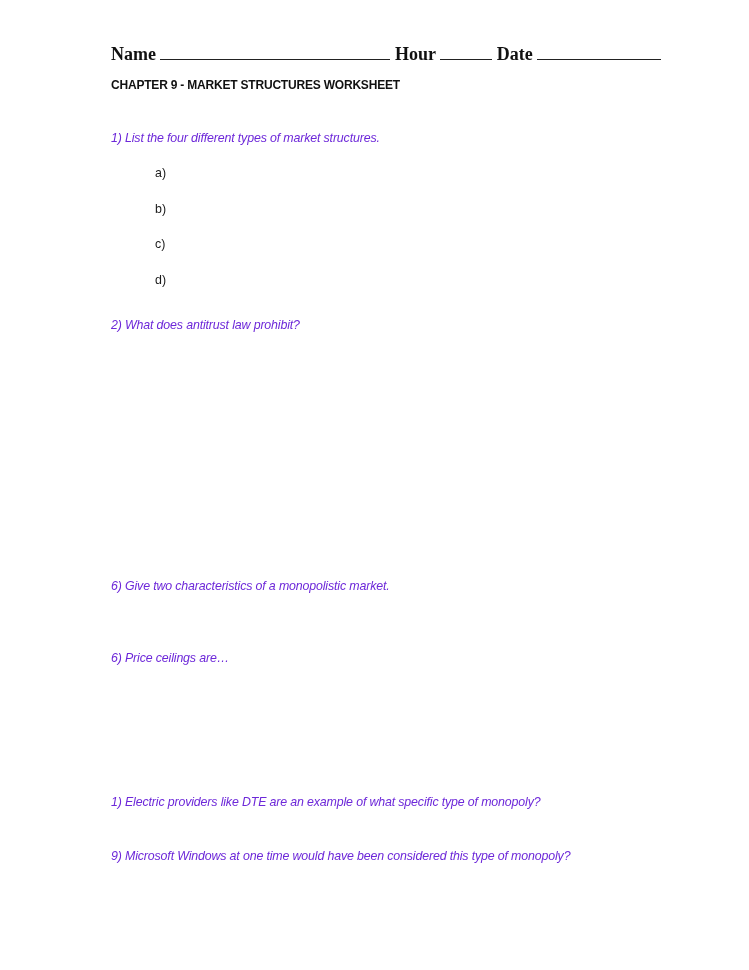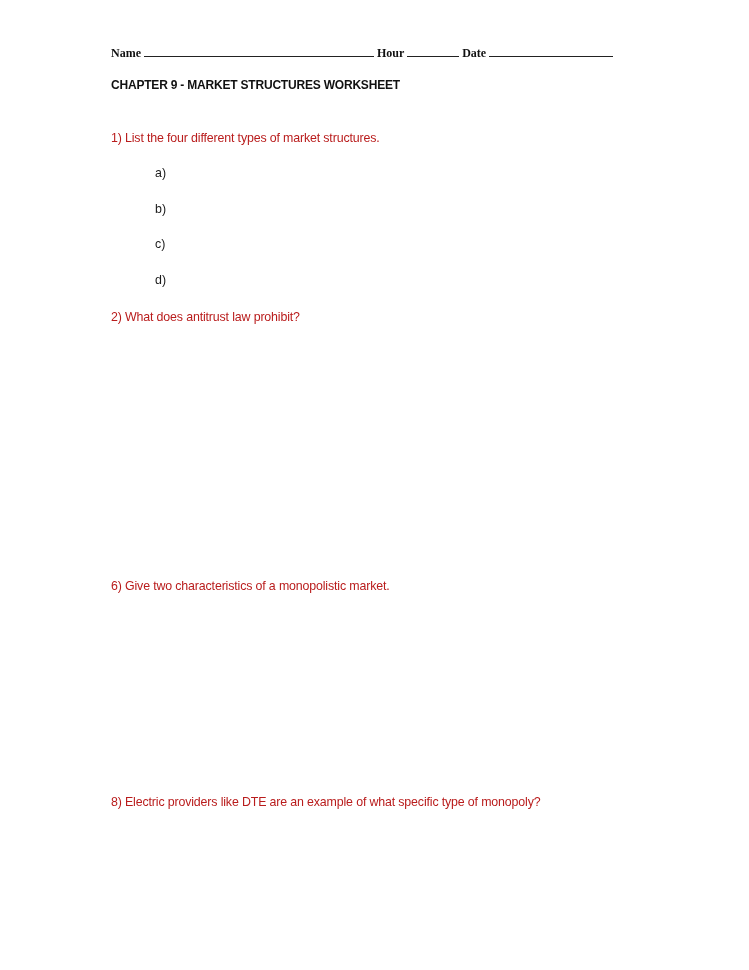--- a/index.html
+++ b/index.html
@@ -1,32 +1,32 @@
 <!DOCTYPE html>
 <html><head>
 <meta charset="utf-8">
 <style>
   html, body { margin: 0; padding: 0; background: #ffffff; }
   body { width: 749px; height: 970px; position: relative; overflow: hidden; color: #111; }
   .page { position: absolute; left: 0; top: 0; width: 749px; height: 970px; background: #fff; }
   .header {
     position: absolute; left: 111px; top: 44px;
-    font-family: "Liberation Serif", serif; font-weight: bold; font-size: 12px;
+    font-family: "Liberation Serif", serif; font-weight: bold; font-size: 18px;
     white-space: pre; color: #111;
   }
   .header .blank { display: inline-block; border-bottom: 1.2px solid #222; height: 12px; vertical-align: baseline; }
   .title {
     position: absolute; left: 111px; top: 78px;
     font-family: "Liberation Sans", sans-serif; font-weight: bold; font-size: 12px;
     letter-spacing: -0.2px; color: #111; white-space: nowrap;
   }
   .q {
     position: absolute; left: 111px; width: 530px;
     font-family: "Liberation Sans", sans-serif; font-size: 12.4px; line-height: 18px;
-    color: #b91c1c; letter-spacing: -0.15px;
+    color: #6d28d9; letter-spacing: -0.15px; font-style: italic;
   }
   .sub {
     position: absolute; left: 155px;
     font-family: "Liberation Sans", sans-serif; font-size: 12.4px; color: #1a1a1a;
   }
 </style>
 </head>
 <body>
 
 <div class="page">
@@ -34,24 +34,26 @@
   <div class="header"><span>Name</span> <span class="blank" style="width:230px"></span> <span>Hour</span> <span class="blank" style="width:52px"></span> <span>Date</span> <span class="blank" style="width:124px"></span></div>
 
   <div class="title">CHAPTER 9 - MARKET STRUCTURES WORKSHEET</div>
 
   <div class="q" style="top:129px">1) List the four different types of market structures.</div>
   <div class="sub" style="top:166px">a)</div>
   <div class="sub" style="top:202px">b)</div>
   <div class="sub" style="top:237px">c)</div>
   <div class="sub" style="top:273px">d)</div>
 
-  <div class="q" style="top:308px">2) What does antitrust law prohibit?</div>
+  <div class="q" style="top:316px">2) What does antitrust law prohibit?</div>
 
 
 
   <div class="q" style="top:577px">6) Give two characteristics of a monopolistic market.</div>
 
+  <div class="q" style="top:649px">6) Price ceilings are…</div>
 
 
-  <div class="q" style="top:793px">8) Electric providers like DTE are an example of what specific type of monopoly?</div>
+  <div class="q" style="top:793px">1) Electric providers like DTE are an example of what specific type of monopoly?</div>
 
+  <div class="q" style="top:847px; width:560px">9) Microsoft Windows at one time would have been considered this type of monopoly?</div>
 
 </div>
 
 </body></html>

